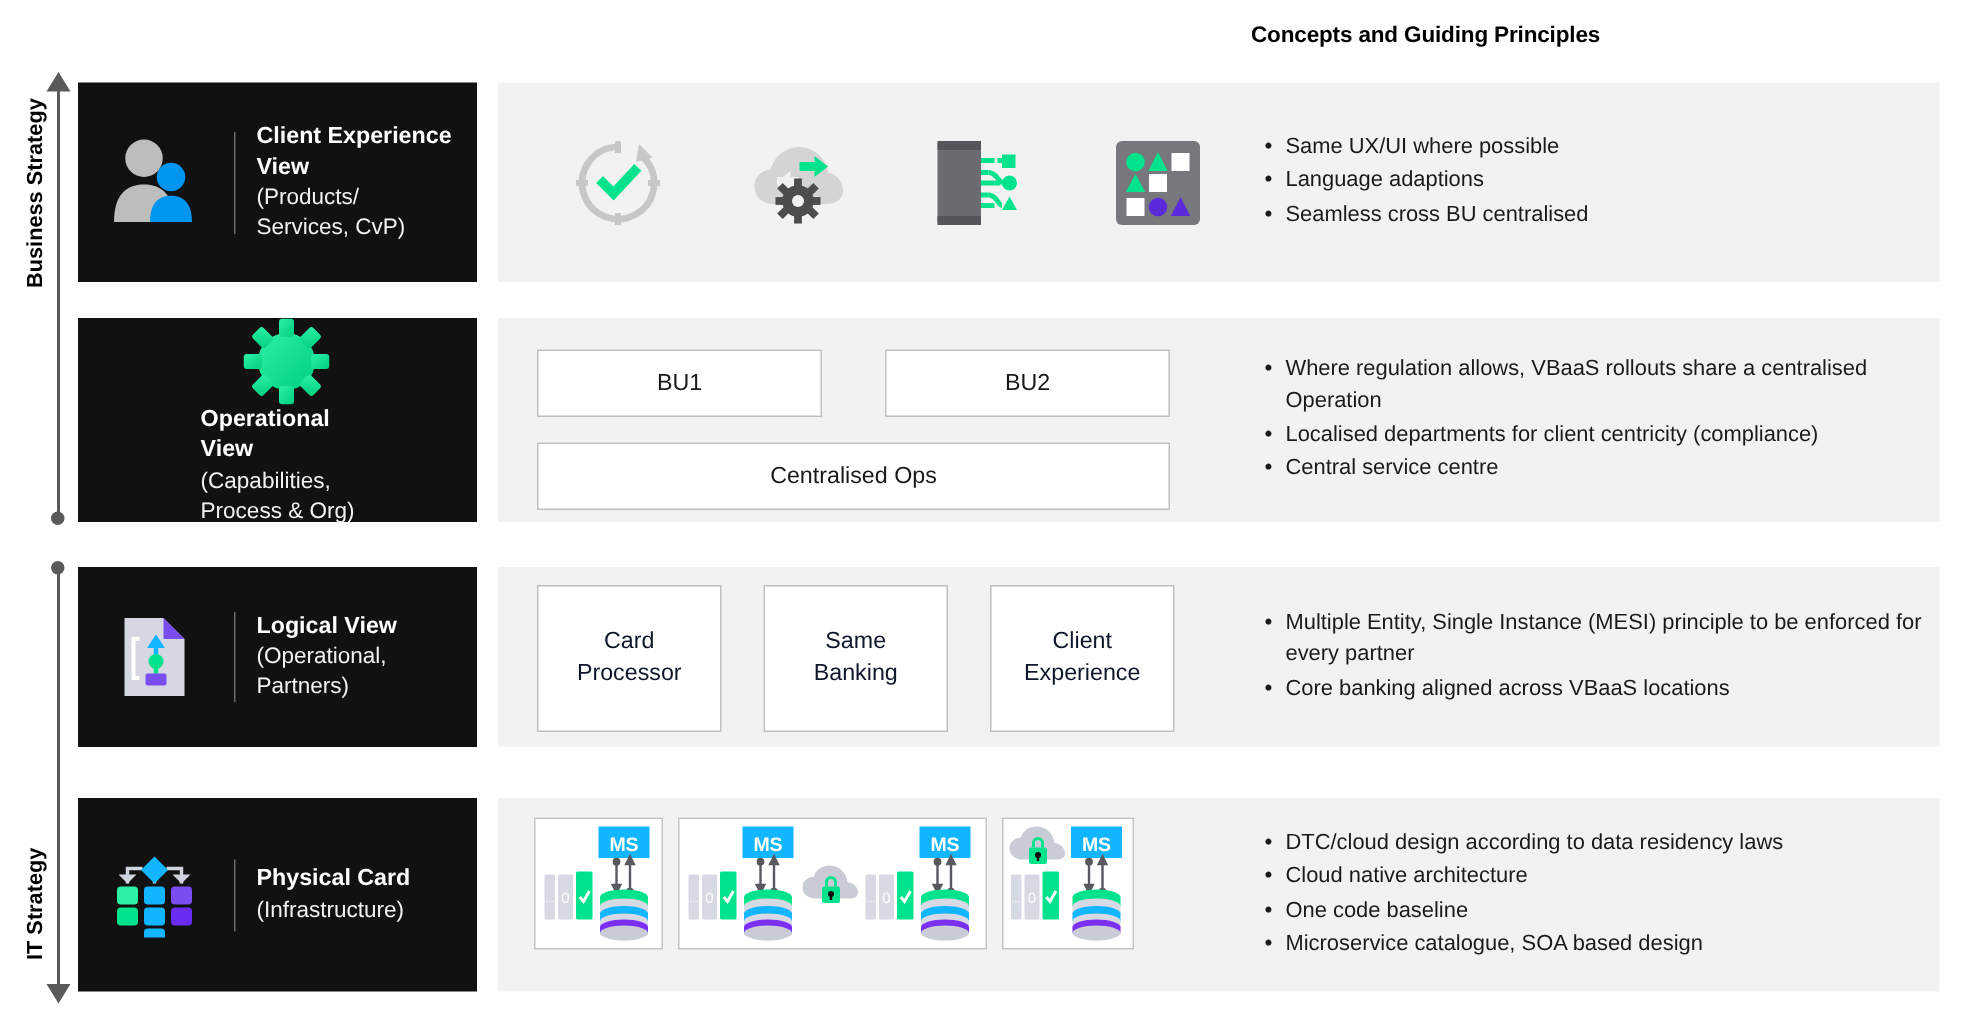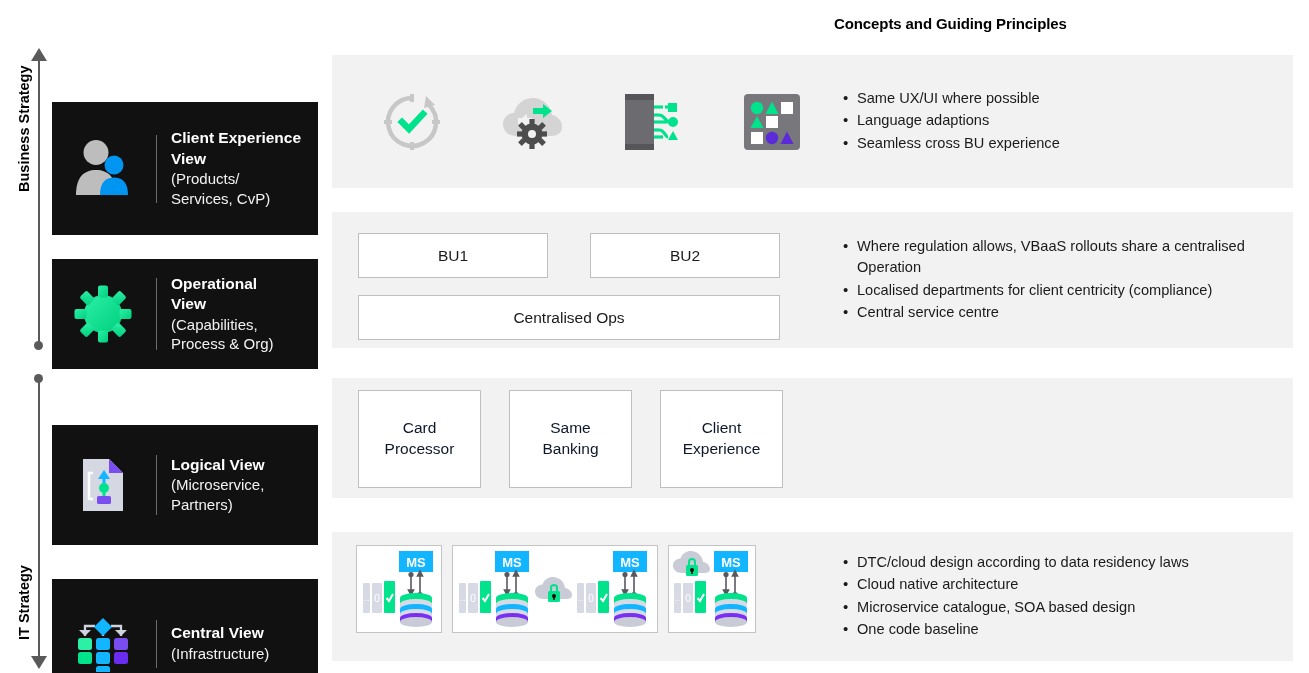--- a/index.html
+++ b/index.html
@@ -72,24 +72,23 @@
   .axis-dot.top-it          { top: 374px; }
 
   .card-black {
     position: absolute;
     left: 52px;
     background: #111111;
     display: flex;
     align-items: center;
     box-sizing: border-box;
     width: 266px;
-    margin-top: 47px;
   }
   .card-r1 { top: 55px;  height: 133px; }
-  .card-r2 { top: 212px; height: 110px; }
+  .card-r2 { top: 212px; height: 136px; flex-direction: column; }
   .card-r3 { top: 378px; height: 120px; }
   .card-r4 { top: 532px; height: 129px; }
 
   .card-icon {
     width: 78px;
     min-width: 78px;
     display: flex;
     align-items: center;
     justify-content: center;
     margin-left: 12px;
@@ -360,21 +359,21 @@
           <polygon points="45,39.5 51.5,52 38.5,52" fill="#5b2bd9"></polygon>
         </svg>
       </div>
 
     </div>
   </div>
   <div class="bullets">
     <ul>
       <li>Same UX/UI where possible</li>
       <li>Language adaptions</li>
-      <li>Seamless cross BU experience</li>
+      <li>Seamless cross BU centralised</li>
     </ul>
   </div>
 </div>
 
 <div class="card-black card-r2">
   <div class="card-icon">
     <svg width="58" height="58" viewBox="0 0 58 58">
       <defs>
         <linearGradient id="gearGrad" x1="0" y1="0" x2="1" y2="1">
           <stop offset="0%" stop-color="#2bf0a6"></stop>
@@ -433,21 +432,21 @@
       <polygon points="25,13 31,22 19,22" fill="#12b5ff"></polygon>
       <rect x="23.5" y="22" width="3" height="6" fill="#12b5ff"></rect>
       <circle cx="25" cy="31" r="5" fill="#00e38c"></circle>
       <rect x="23.5" y="35" width="3" height="5" fill="#00e38c"></rect>
       <rect x="18" y="39" width="14" height="8" rx="1.5" fill="#7a4df0"></rect>
     </svg>
   </div>
   <div class="card-divider"></div>
   <div class="card-text">
     <span class="t-main">Logical View</span>
-    <span class="t-sub">(Microservice,</span>
+    <span class="t-sub">(Operational,</span>
     <span class="t-sub">Partners)</span>
   </div>
 </div>
 
 <div class="panel panel-r3">
   <div class="panel-visual">
     <div class="app-wrap">
       <div class="app-box">
         <span>
           <span>Card</span><br>
@@ -460,20 +459,26 @@
           <span>Banking</span>
         </span>
       </div>
       <div class="app-box">
         <span>
           <span>Client</span><br>
           <span>Experience</span>
         </span>
       </div>
     </div>
+  </div>
+  <div class="bullets">
+    <ul>
+      <li>Multiple Entity, Single Instance (MESI) principle to be enforced for every partner</li>
+      <li>Core banking aligned across VBaaS locations</li>
+    </ul>
   </div>
 </div>
 
 <div class="card-black card-r4">
   <div class="card-icon">
     <svg width="64" height="56" viewBox="0 0 64 56">
       <g stroke="#cfd3dd" stroke-width="2.3" fill="none">
         <path d="M24 10 H14 V20"></path>
         <path d="M40 10 H50 V20"></path>
         <path d="M32 14 V20"></path>
@@ -485,21 +490,21 @@
       <rect x="7" y="36" width="14" height="12" rx="2.5" fill="#00e38c"></rect>
       <rect x="25" y="22" width="14" height="12" rx="2.5" fill="#12b5ff"></rect>
       <rect x="25" y="36" width="14" height="12" rx="2.5" fill="#12b5ff"></rect>
       <rect x="25" y="50" width="14" height="10" rx="2.5" fill="#12b5ff"></rect>
       <rect x="43" y="22" width="14" height="12" rx="2.5" fill="#7a4df0"></rect>
       <rect x="43" y="36" width="14" height="12" rx="2.5" fill="#6a2cf0"></rect>
     </svg>
   </div>
   <div class="card-divider"></div>
   <div class="card-text">
-    <span class="t-main">Central View</span>
+    <span class="t-main">Physical Card</span>
     <span class="t-sub">(Infrastructure)</span>
   </div>
 </div>
 
 <div class="panel panel-r4">
   <div class="panel-visual">
     <div class="infra-wrap">
 
       <div class="infra-box infra-w1">
         <svg width="76" height="80" viewBox="0 0 76 80">
@@ -648,17 +653,17 @@
           </g>
         </svg>
       </div>
 
     </div>
   </div>
   <div class="bullets">
     <ul>
       <li>DTC/cloud design according to data residency laws</li>
       <li>Cloud native architecture</li>
+      <li>One code baseline</li>
       <li>Microservice catalogue, SOA based design</li>
-      <li>One code baseline</li>
     </ul>
   </div>
 </div>
 
 </body></html>

